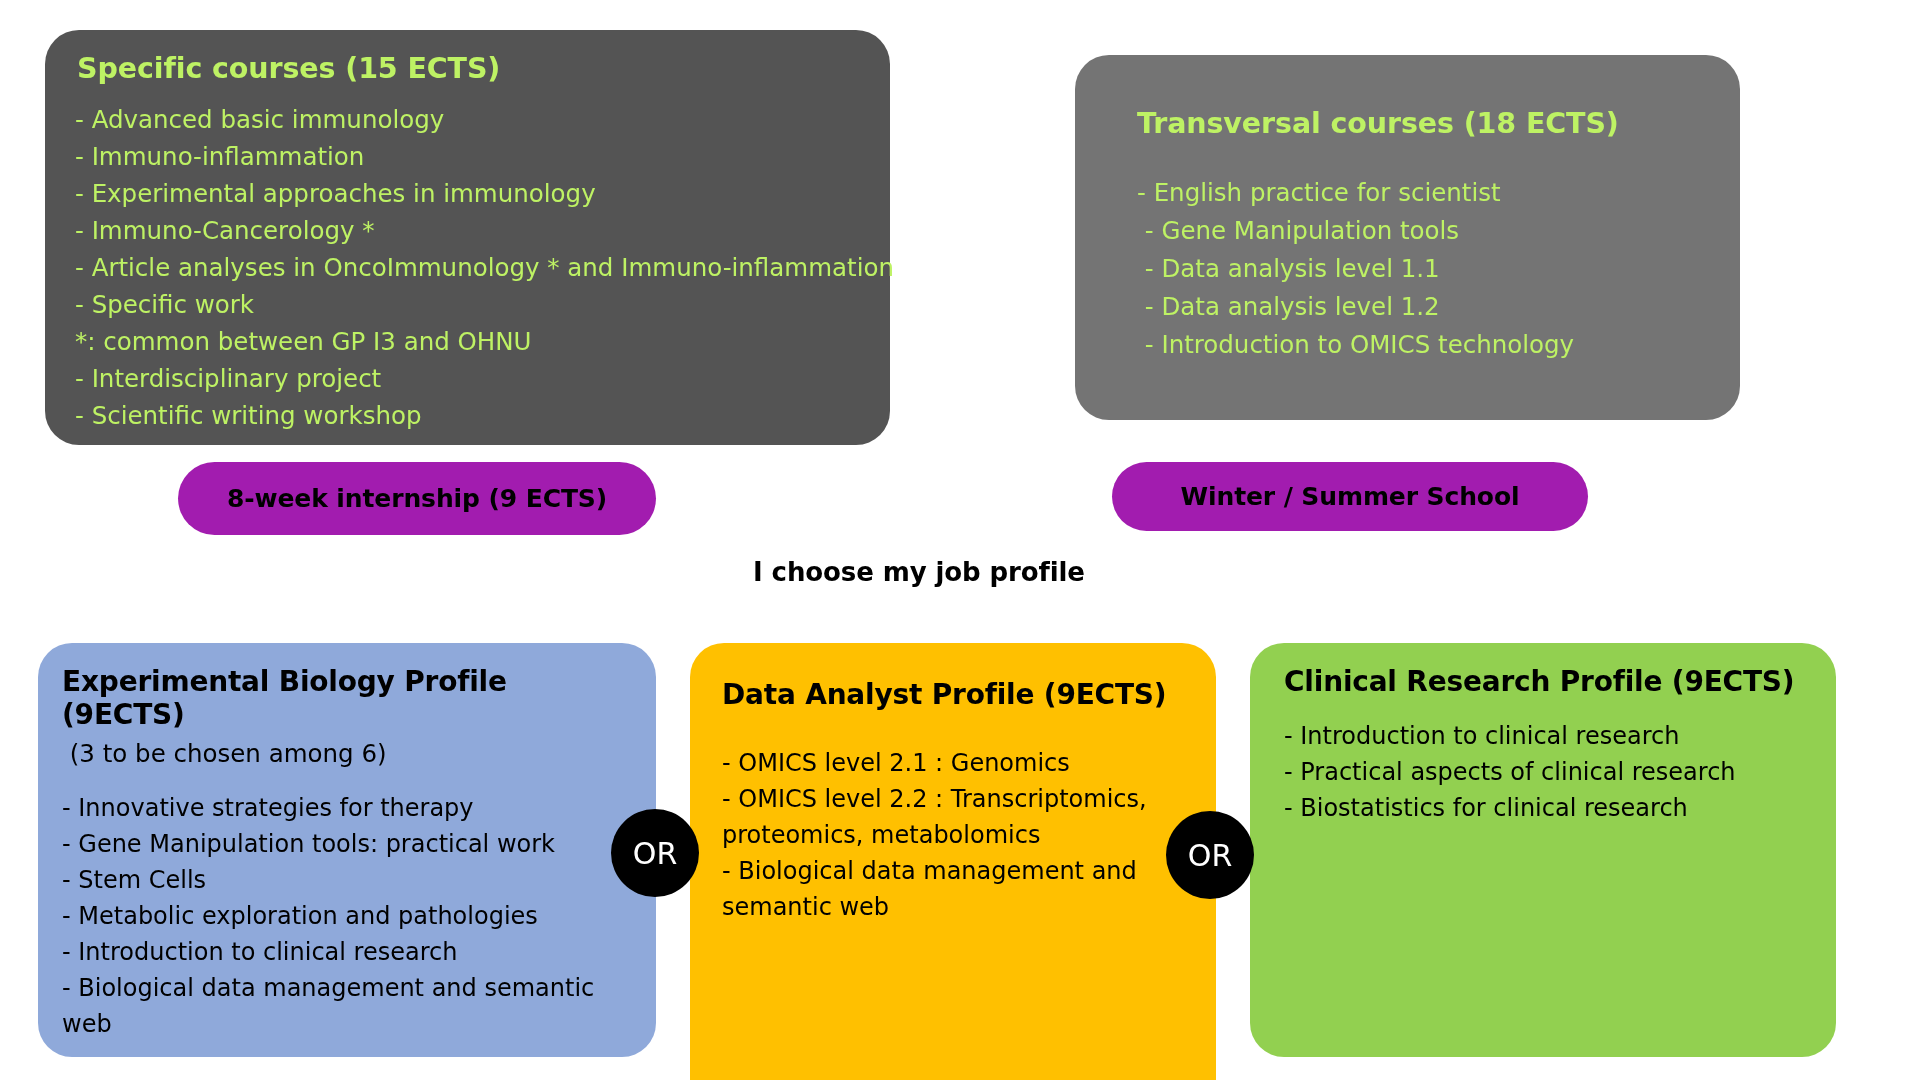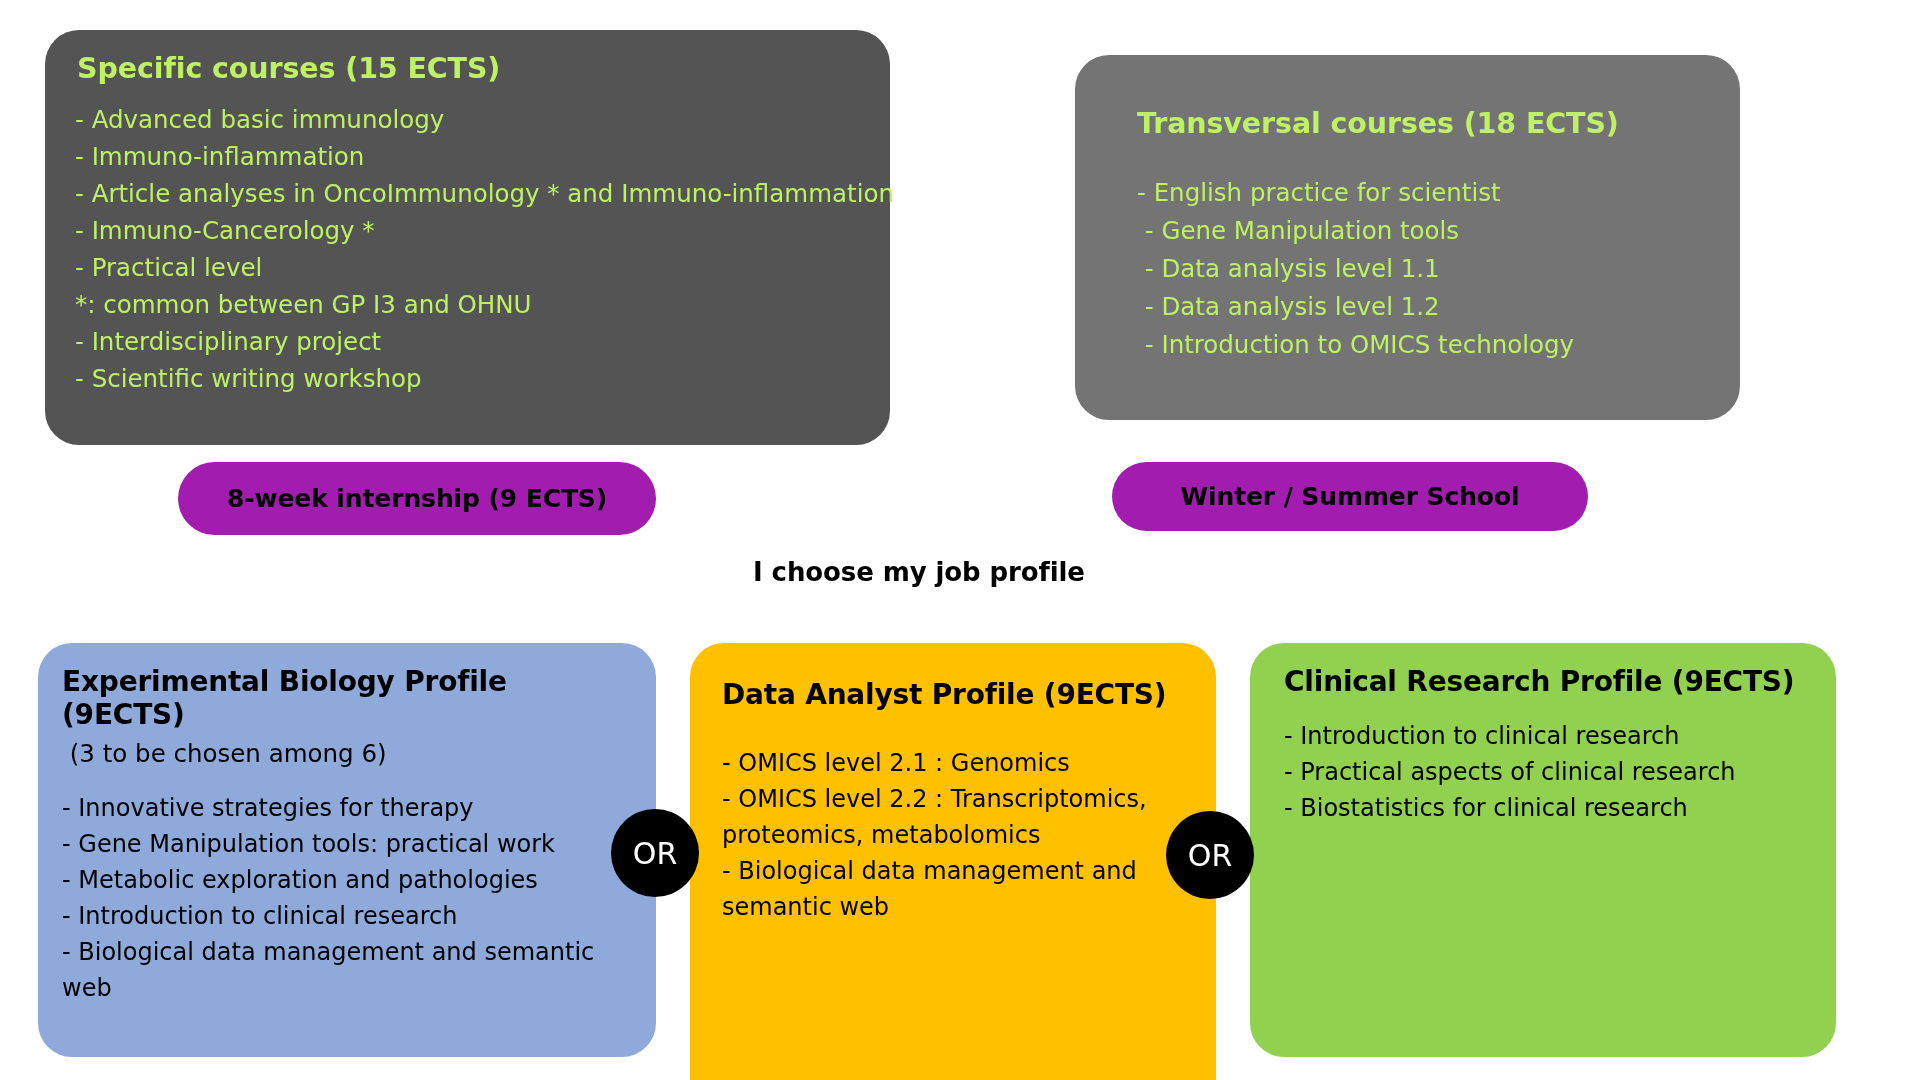--- a/index.html
+++ b/index.html
@@ -174,23 +174,24 @@
   #or-2 { left: 1166px; top: 811px; }
 </style>
 </head>
 <body>
 
 <div class="card dark-card" id="card-specific">
   <div class="card-title">Specific courses (15 ECTS)</div>
   <ul>
     <li>- Advanced basic immunology</li>
     <li>- Immuno-inflammation</li>
+    <li>- Experimental approaches in immunology</li>
+    <li>- Immuno-Cancerology *</li>
     <li>- Article analyses in OncoImmunology * and Immuno-inflammation</li>
-    <li>- Immuno-Cancerology *</li>
-    <li>- Practical level</li>
+    <li>- Specific work</li>
     <li>*: common between GP I3 and OHNU</li>
     <li>- Interdisciplinary project</li>
     <li>- Scientific writing workshop</li>
   </ul>
 </div>
 
 <div class="card dark-card" id="card-transversal">
   <div class="card-title">Transversal courses (18 ECTS)</div>
   <ul>
     <li>- English practice for scientist</li>
@@ -205,20 +206,21 @@
 <div class="pill" id="pill-school">Winter / Summer School</div>
 
 <div id="choose-heading">I choose my job profile</div>
 
 <div class="card profile-card" id="card-exp">
   <div class="card-title">Experimental Biology Profile (9ECTS)</div>
   <div class="subtitle"> (3 to be chosen among 6)</div>
   <ul>
     <li>- Innovative strategies for therapy</li>
     <li>- Gene Manipulation tools: practical work</li>
+    <li>- Stem Cells</li>
     <li>- Metabolic exploration and pathologies</li>
     <li>- Introduction to clinical research</li>
     <li>- Biological data management and semantic web</li>
   </ul>
 </div>
 
 <div class="card profile-card" id="card-data">
   <div class="card-title">Data Analyst Profile (9ECTS)</div>
   <ul>
     <li>- OMICS level 2.1 : Genomics</li>

